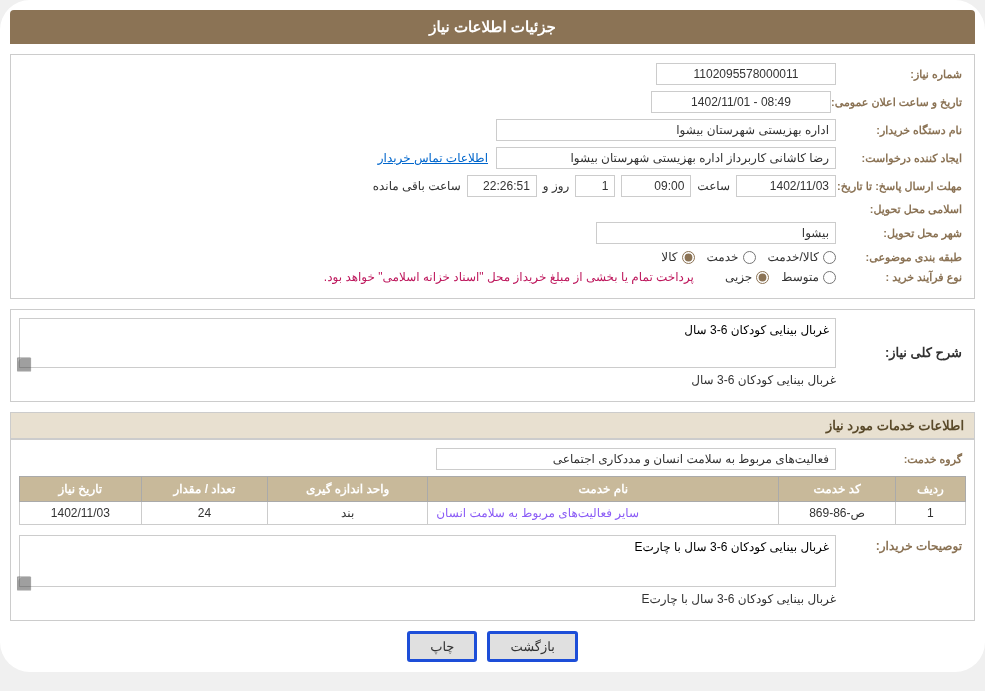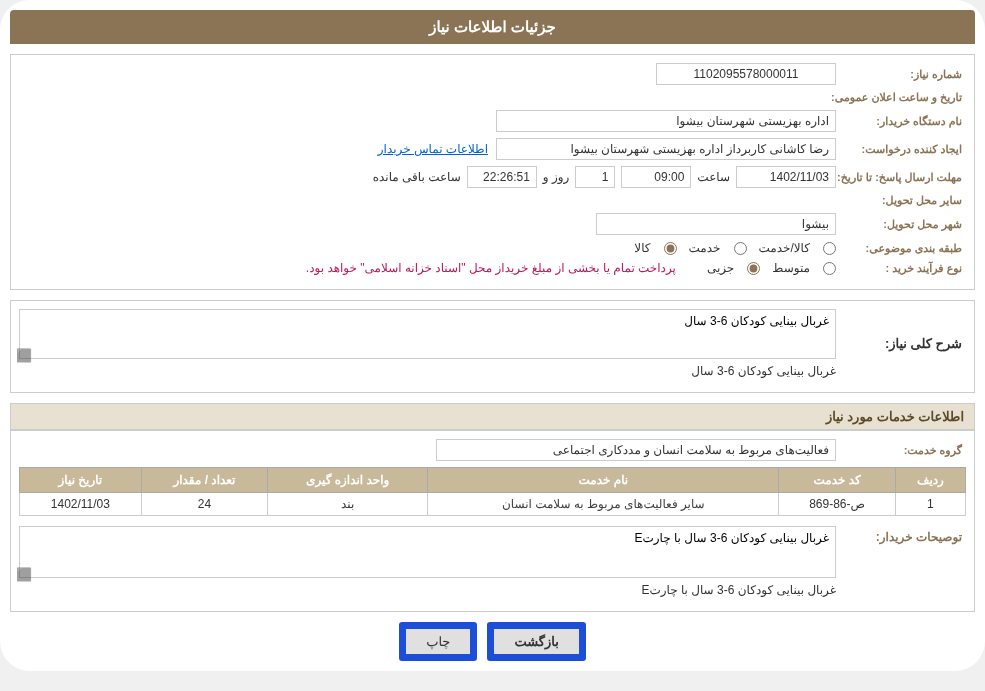--- a/index.html
+++ b/index.html
@@ -77,21 +77,21 @@
     }
     .radio-group {
       display: flex;
       align-items: center;
       gap: 12px;
       font-size: 12px;
     }
     .radio-item {
       display: flex;
       align-items: center;
-      gap: 13px;
+      gap: 4px;
     }
     .radio-input {
       accent-color: #8B7355;
     }
     .section-title {
       background: #e8e0d0;
       color: #5a4a2a;
       font-weight: bold;
       font-size: 13px;
       padding: 5px 10px;
@@ -128,49 +128,48 @@
       padding: 5px 8px;
       color: #fff;
       font-weight: bold;
     }
     .data-table td {
       border: 1px solid #ccc;
       padding: 4px 8px;
       text-align: center;
     }
     .data-table td.service-name {
-      color: #404040;
-      text-align: center;
+      color: #8b5cf6;
+      text-align: left;
     }
     .data-table td.code {
       direction: ltr;
       text-align: center;
     }
     .btn-row {
       display: flex;
       justify-content: center;
       gap: 10px;
       margin-top: 10px;
     }
     .btn {
       padding: 5px 20px;
       font-size: 13px;
       font-family: Tahoma, Arial, sans-serif;
       cursor: pointer;
-      border: 7px solid #1d4ed8;
+      border: 3px solid #1d4ed8;
       border-radius: 3px;
     }
     .btn-print {
       background: #e0e0e0;
       color: #333;
     }
     .btn-back {
       background: #e0e0e0;
       color: #333;
-      font-weight: bold;
     }
     .textarea-wrapper {
       position: relative;
       width: 100%;
     }
     .resize-handle {
       position: absolute;
       bottom: 2px;
       left: 2px;
       width: 12px;
@@ -207,20 +206,21 @@
   <div class="content-area">
     <div class="main-section">
 
       <div class="row">
         <span class="label">شماره نیاز:</span>
         <div class="value-box narrow" style="direction:ltr; text-align:center; min-width:180px;">1102095578000011</div>
       </div>
 
       <div class="row">
         <span class="label">تاریخ و ساعت اعلان عمومی:</span>
+        <div class="value-box narrow" style="direction:ltr; text-align:center; min-width:180px;">1402/11/01 - 08:49</div>
       </div>
 
       <div class="row">
         <span class="label">نام دستگاه خریدار:</span>
         <div class="value-box wide">اداره بهزیستی شهرستان بیشوا</div>
       </div>
 
       <div class="row">
         <span class="label">ایجاد کننده درخواست:</span>
         <div class="value-box wide">رضا کاشانی کاربرداز اداره بهزیستی شهرستان بیشوا</div>
@@ -234,21 +234,21 @@
           <span class="small-label">ساعت</span>
           <div class="value-box narrow" style="min-width:70px;">09:00</div>
           <div class="value-box narrow" style="min-width:40px;">1</div>
           <span class="small-label">روز و</span>
           <div class="value-box narrow" style="min-width:70px; direction:ltr;">22:26:51</div>
           <span class="small-label">ساعت باقی مانده</span>
         </div>
       </div>
 
       <div class="row">
-        <span class="label">سایر محل تحویل:</span>
+        <span class="label">اسلامی محل تحویل:</span>
       </div>
 
       <div class="row">
         <span class="label">شهر محل تحویل:</span>
         <div class="value-box medium">بیشوا</div>
       </div>
 
       <div class="row">
         <span class="label">طبقه بندی موضوعی:</span>
         <div class="radio-group">

